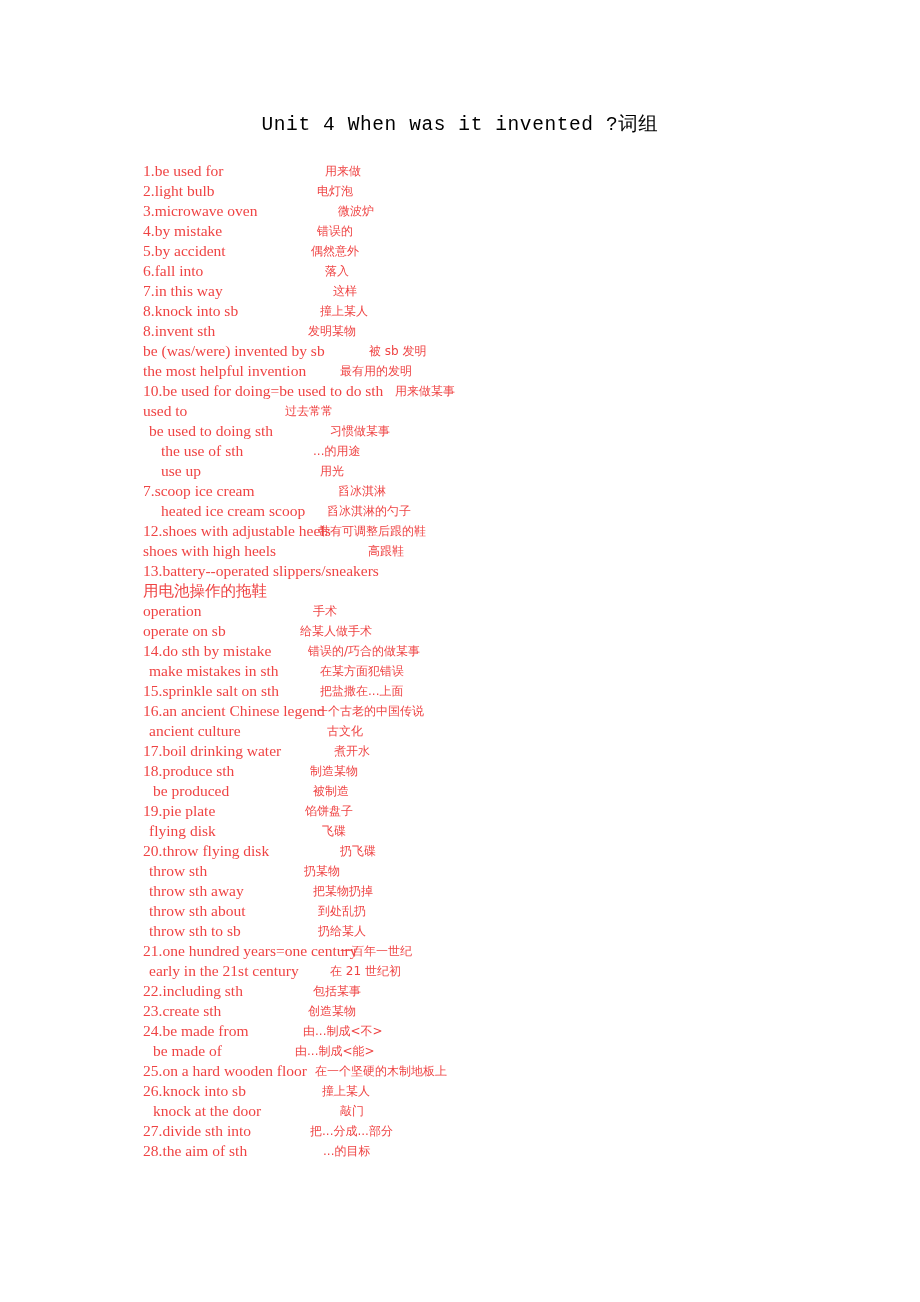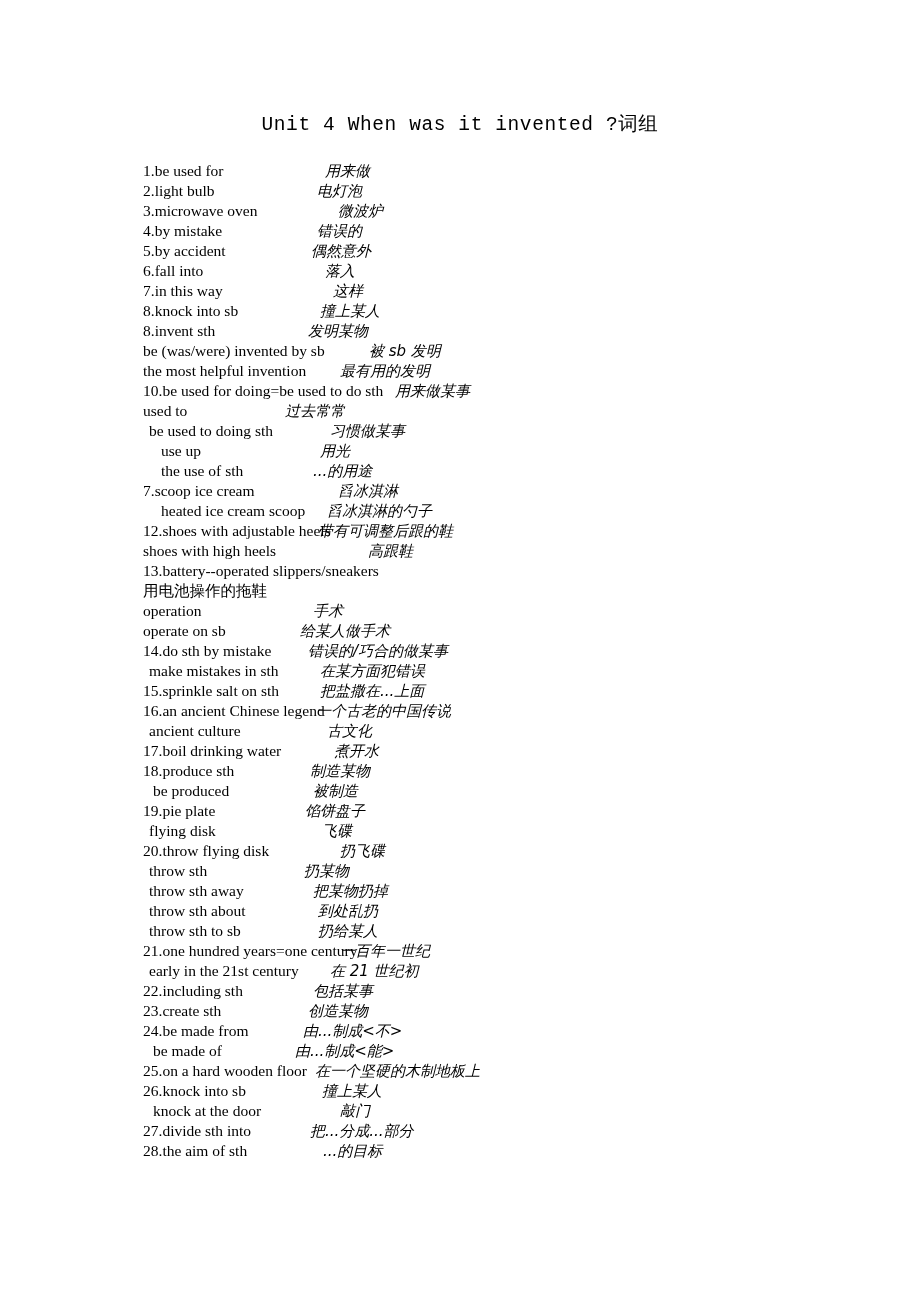--- a/index.html
+++ b/index.html
@@ -50,34 +50,33 @@
     width: 760px;
   }
 
   .phrase-line {
     display: block;
     height: 20px;
     line-height: 20px;
     font-size: 15.5px;
     white-space: pre;
     font-family: "Liberation Serif", "DejaVu Serif", serif;
-    color: #000000;
+    color: #ef4444;
   }
 
   .phrase-line .en {
     display: inline-block;
     white-space: pre;
   }
 
   .phrase-line .zh {
     display: inline-block;
     white-space: pre;
     font-family: "DejaVu Sans", "Liberation Sans", sans-serif;
-    font-size: 15px;
-    font-style: italic;
+    font-size: 12px;
   }
 </style>
 </head>
 <body>
 
 <div class="page">
 
   <div class="doc-title">Unit 4 When was it invented ?词组</div>
 
   <div class="phrase-list">
@@ -88,22 +87,22 @@
       <div class="phrase-line" style="position: relative;"><span class="en">5.by accident</span><span class="zh" style="position: absolute; left: 168px;">偶然意外</span></div>
       <div class="phrase-line" style="position: relative;"><span class="en">6.fall into</span><span class="zh" style="position: absolute; left: 182px;">落入</span></div>
       <div class="phrase-line" style="position: relative;"><span class="en">7.in this way</span><span class="zh" style="position: absolute; left: 190px;">这样</span></div>
       <div class="phrase-line" style="position: relative;"><span class="en">8.knock into sb</span><span class="zh" style="position: absolute; left: 177px;">撞上某人</span></div>
       <div class="phrase-line" style="position: relative;"><span class="en">8.invent sth</span><span class="zh" style="position: absolute; left: 165px;">发明某物</span></div>
       <div class="phrase-line" style="position: relative;"><span class="en">be (was/were) invented by sb</span><span class="zh" style="position: absolute; left: 226px;">被 sb 发明</span></div>
       <div class="phrase-line" style="position: relative;"><span class="en">the most helpful invention</span><span class="zh" style="position: absolute; left: 197px;">最有用的发明</span></div>
       <div class="phrase-line" style="position: relative;"><span class="en">10.be used for doing=be used to do sth</span><span class="zh" style="position: absolute; left: 252px;">用来做某事</span></div>
       <div class="phrase-line" style="position: relative;"><span class="en">used to</span><span class="zh" style="position: absolute; left: 142px;">过去常常</span></div>
       <div class="phrase-line" style="position: relative;"><span class="en" style="margin-left: 6px;">be used to doing sth</span><span class="zh" style="position: absolute; left: 187px;">习惯做某事</span></div>
+      <div class="phrase-line" style="position: relative;"><span class="en" style="margin-left: 18px;">the use of sth</span><span class="zh" style="position: absolute; left: 170px;">...的用途</span></div>
       <div class="phrase-line" style="position: relative;"><span class="en" style="margin-left: 18px;">use up</span><span class="zh" style="position: absolute; left: 177px;">用光</span></div>
-      <div class="phrase-line" style="position: relative;"><span class="en" style="margin-left: 18px;">the use of sth</span><span class="zh" style="position: absolute; left: 170px;">...的用途</span></div>
       <div class="phrase-line" style="position: relative;"><span class="en">7.scoop ice cream</span><span class="zh" style="position: absolute; left: 195px;">舀冰淇淋</span></div>
       <div class="phrase-line" style="position: relative;"><span class="en" style="margin-left: 18px;">heated ice cream scoop</span><span class="zh" style="position: absolute; left: 184px;">舀冰淇淋的勺子</span></div>
       <div class="phrase-line" style="position: relative;"><span class="en">12.shoes with adjustable heels</span><span class="zh" style="position: absolute; left: 175px;">带有可调整后跟的鞋</span></div>
       <div class="phrase-line" style="position: relative;"><span class="en">shoes with high heels</span><span class="zh" style="position: absolute; left: 194px; margin-left: 31px;">高跟鞋</span></div>
       <div class="phrase-line"><span class="en">13.battery--operated slippers/sneakers</span></div>
       <div class="phrase-line"><span class="en">用电池操作的拖鞋</span></div>
       <div class="phrase-line" style="position: relative;"><span class="en">operation</span><span class="zh" style="position: absolute; left: 170px;">手术</span></div>
       <div class="phrase-line" style="position: relative;"><span class="en">operate on sb</span><span class="zh" style="position: absolute; left: 157px;">给某人做手术</span></div>
       <div class="phrase-line" style="position: relative;"><span class="en">14.do sth by mistake</span><span class="zh" style="position: absolute; left: 165px;">错误的/巧合的做某事</span></div>
       <div class="phrase-line" style="position: relative;"><span class="en" style="margin-left: 6px;">make mistakes in sth</span><span class="zh" style="position: absolute; left: 177px;">在某方面犯错误</span></div>

